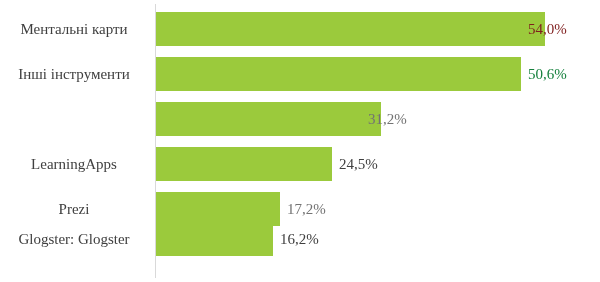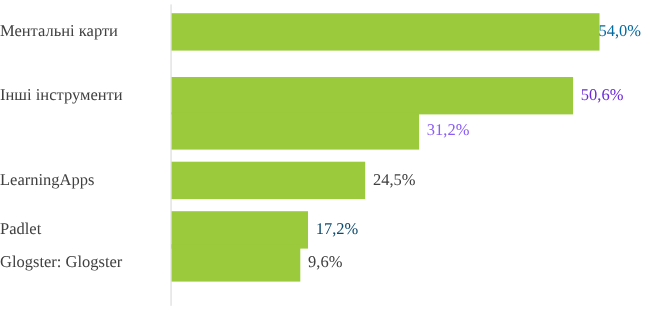--- a/index.html
+++ b/index.html
@@ -43,21 +43,21 @@
     width: 600px;
     height: 34px;
   }
   .bar-label {
     position: absolute;
     left: 0;
     top: 0;
     width: 148px;
     height: 34px;
     line-height: 34px;
-    text-align: left;
+    text-align: center;
     font-size: 15px;
     color: #404040;
     white-space: nowrap;
     overflow: visible;
   }
   .bar-track {
     position: absolute;
     left: 156px;
     top: 0;
     height: 34px;
@@ -83,56 +83,56 @@
 
   <div id="category-axis-line" style="background: rgb(217, 217, 217);"></div>
 
   <div id="plot-area">
 
     <div class="bar-row" style="top:12px;">
       <div class="bar-label">Ментальні карти</div>
       <div class="bar-track" style="width: 389px;">
         <div class="bar-fill" style="width: 389px; background: rgb(155, 202, 60);"></div>
       </div>
-      <div class="bar-value" style="left: 544px; color: #0369a1;">54,0%</div>
+      <div class="bar-value" style="left: 528px; color: #7f1d1d;">54,0%</div>
     </div>
 
-    <div class="bar-row" style="top:70px;">
+    <div class="bar-row" style="top:57px;">
       <div class="bar-label">Інші інструменти</div>
       <div class="bar-track" style="width: 365px;">
         <div class="bar-fill" style="width: 365px; background: rgb(155, 202, 60);"></div>
       </div>
-      <div class="bar-value" style="left: 528px; color: #6d28d9;">50,6%</div>
+      <div class="bar-value" style="left: 528px; color: #15803d;">50,6%</div>
     </div>
 
     <div class="bar-row" style="top:102px;">
       <div class="bar-track" style="width: 225px;">
         <div class="bar-fill" style="width: 225px; background: rgb(155, 202, 60);"></div>
       </div>
-      <div class="bar-value" style="left: 388px; color: #8b5cf6;">31,2%</div>
+      <div class="bar-value" style="left: 368px; color: #737373;">31,2%</div>
     </div>
 
     <div class="bar-row" style="top:147px;">
       <div class="bar-label">LearningApps</div>
       <div class="bar-track" style="width: 176px;">
         <div class="bar-fill" style="width: 176px; background: rgb(155, 202, 60);"></div>
       </div>
       <div class="bar-value" style="left: 339px; color: rgb(64, 64, 64); text-align: center;">24,5%</div>
     </div>
 
     <div class="bar-row" style="top:192px;">
-      <div class="bar-label">Padlet</div>
+      <div class="bar-label">Prezi</div>
       <div class="bar-track" style="width: 124px;">
         <div class="bar-fill" style="width: 124px; background: rgb(155, 202, 60);"></div>
       </div>
-      <div class="bar-value" style="left: 287px; color: #0c4a6e;">17,2%</div>
+      <div class="bar-value" style="left: 287px; color: #737373;">17,2%</div>
     </div>
 
     <div class="bar-row" style="top:222px;">
       <div class="bar-label">Glogster: Glogster</div>
       <div class="bar-track" style="width: 117px;">
         <div class="bar-fill" style="width: 117px; background: rgb(155, 202, 60);"></div>
       </div>
-      <div class="bar-value" style="left: 280px; color: rgb(64, 64, 64);">9,6%</div>
+      <div class="bar-value" style="left: 280px; color: rgb(64, 64, 64);">16,2%</div>
     </div>
 
   </div>
 </div>
 
 </body></html>

